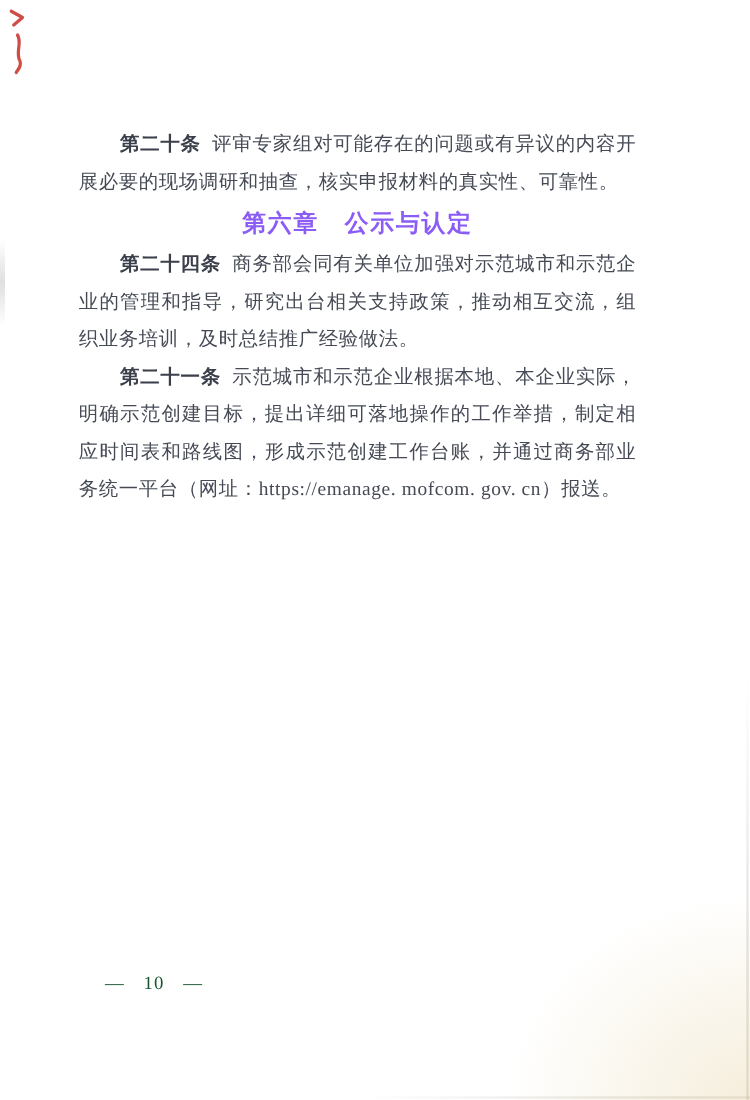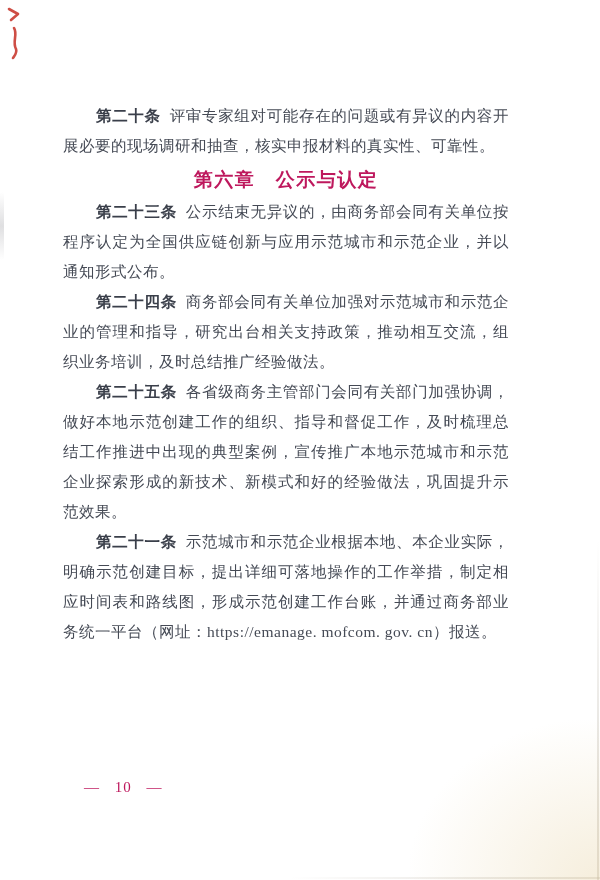--- a/index.html
+++ b/index.html
@@ -75,28 +75,28 @@
     margin-right: 9px;
   }
   h2.chapter {
     margin: 4px 0 2px 0;
     text-align: center;
     font-family: "Liberation Sans", "DejaVu Sans", sans-serif;
     font-weight: 700;
     font-size: 19px;
     line-height: 30px;
     letter-spacing: 1.5px;
-    color: #be185d;
+    color: #8b5cf6;
   }
   .page-footer {
     position: absolute;
     left: 84px;
     top: 779px;
     font-size: 15px;
-    color: #be185d;
+    color: #14532d;
     letter-spacing: 1px;
     word-spacing: 10px;
   }
 </style>
 </head>
 <body>
 
 <div class="page">
 
   <svg class="red-marks" width="22" height="56" viewBox="0 0 22 56" aria-hidden="true">
@@ -107,26 +107,24 @@
   <div class="left-streak"></div>
 
   <main class="content">
 
     <p class="article"><span class="article-label">第二十条</span><span class="article-text">评审专家组对可能存在的问题或有异议的内容开展必要的现场调研和抽查，核实申报材料的真实性、可靠性。</span></p>
 
     <h2 class="chapter">第六章　公示与认定</h2>
 
 
 
-    <p class="article"><span class="article-label">第二十三条</span><span class="article-text">公示结束无异议的，由商务部会同有关单位按程序认定为全国供应链创新与应用示范城市和示范企业，并以通知形式公布。</span></p>
 
 
     <p class="article"><span class="article-label">第二十四条</span><span class="article-text">商务部会同有关单位加强对示范城市和示范企业的管理和指导，研究出台相关支持政策，推动相互交流，组织业务培训，及时总结推广经验做法。</span></p>
 
-    <p class="article"><span class="article-label">第二十五条</span><span class="article-text">各省级商务主管部门会同有关部门加强协调，做好本地示范创建工作的组织、指导和督促工作，及时梳理总结工作推进中出现的典型案例，宣传推广本地示范城市和示范企业探索形成的新技术、新模式和好的经验做法，巩固提升示范效果。</span></p>
 
     <p class="article"><span class="article-label">第二十一条</span><span class="article-text">示范城市和示范企业根据本地、本企业实际，明确示范创建目标，提出详细可落地操作的工作举措，制定相应时间表和路线图，形成示范创建工作台账，并通过商务部业务统一平台（网址：https://emanage. mofcom. gov. cn）报送。</span></p>
 
   </main>
 
   <div class="page-footer">— 10 —</div>
 
   <div class="edge-right"></div>
   <div class="edge-bottom"></div>
 

